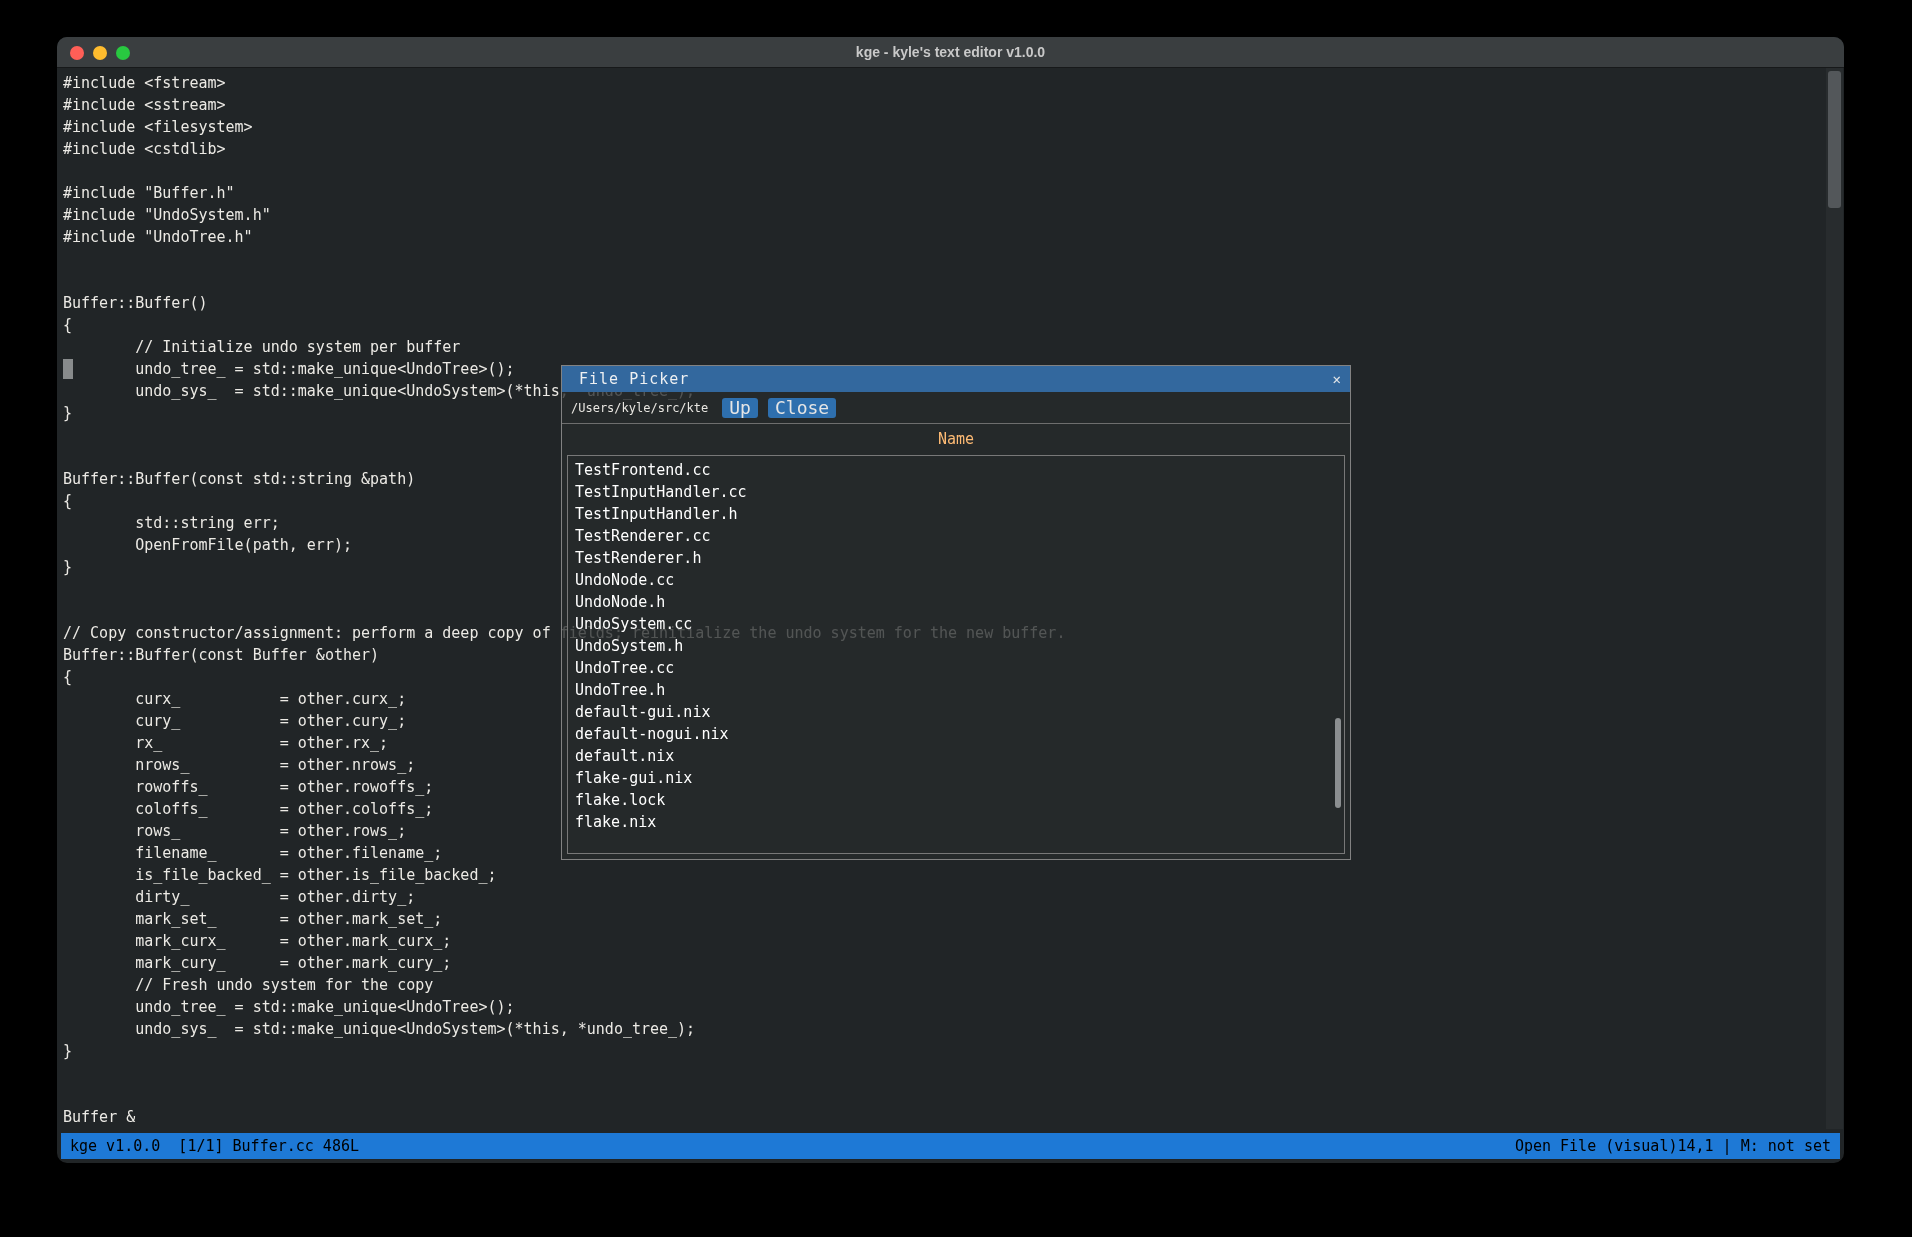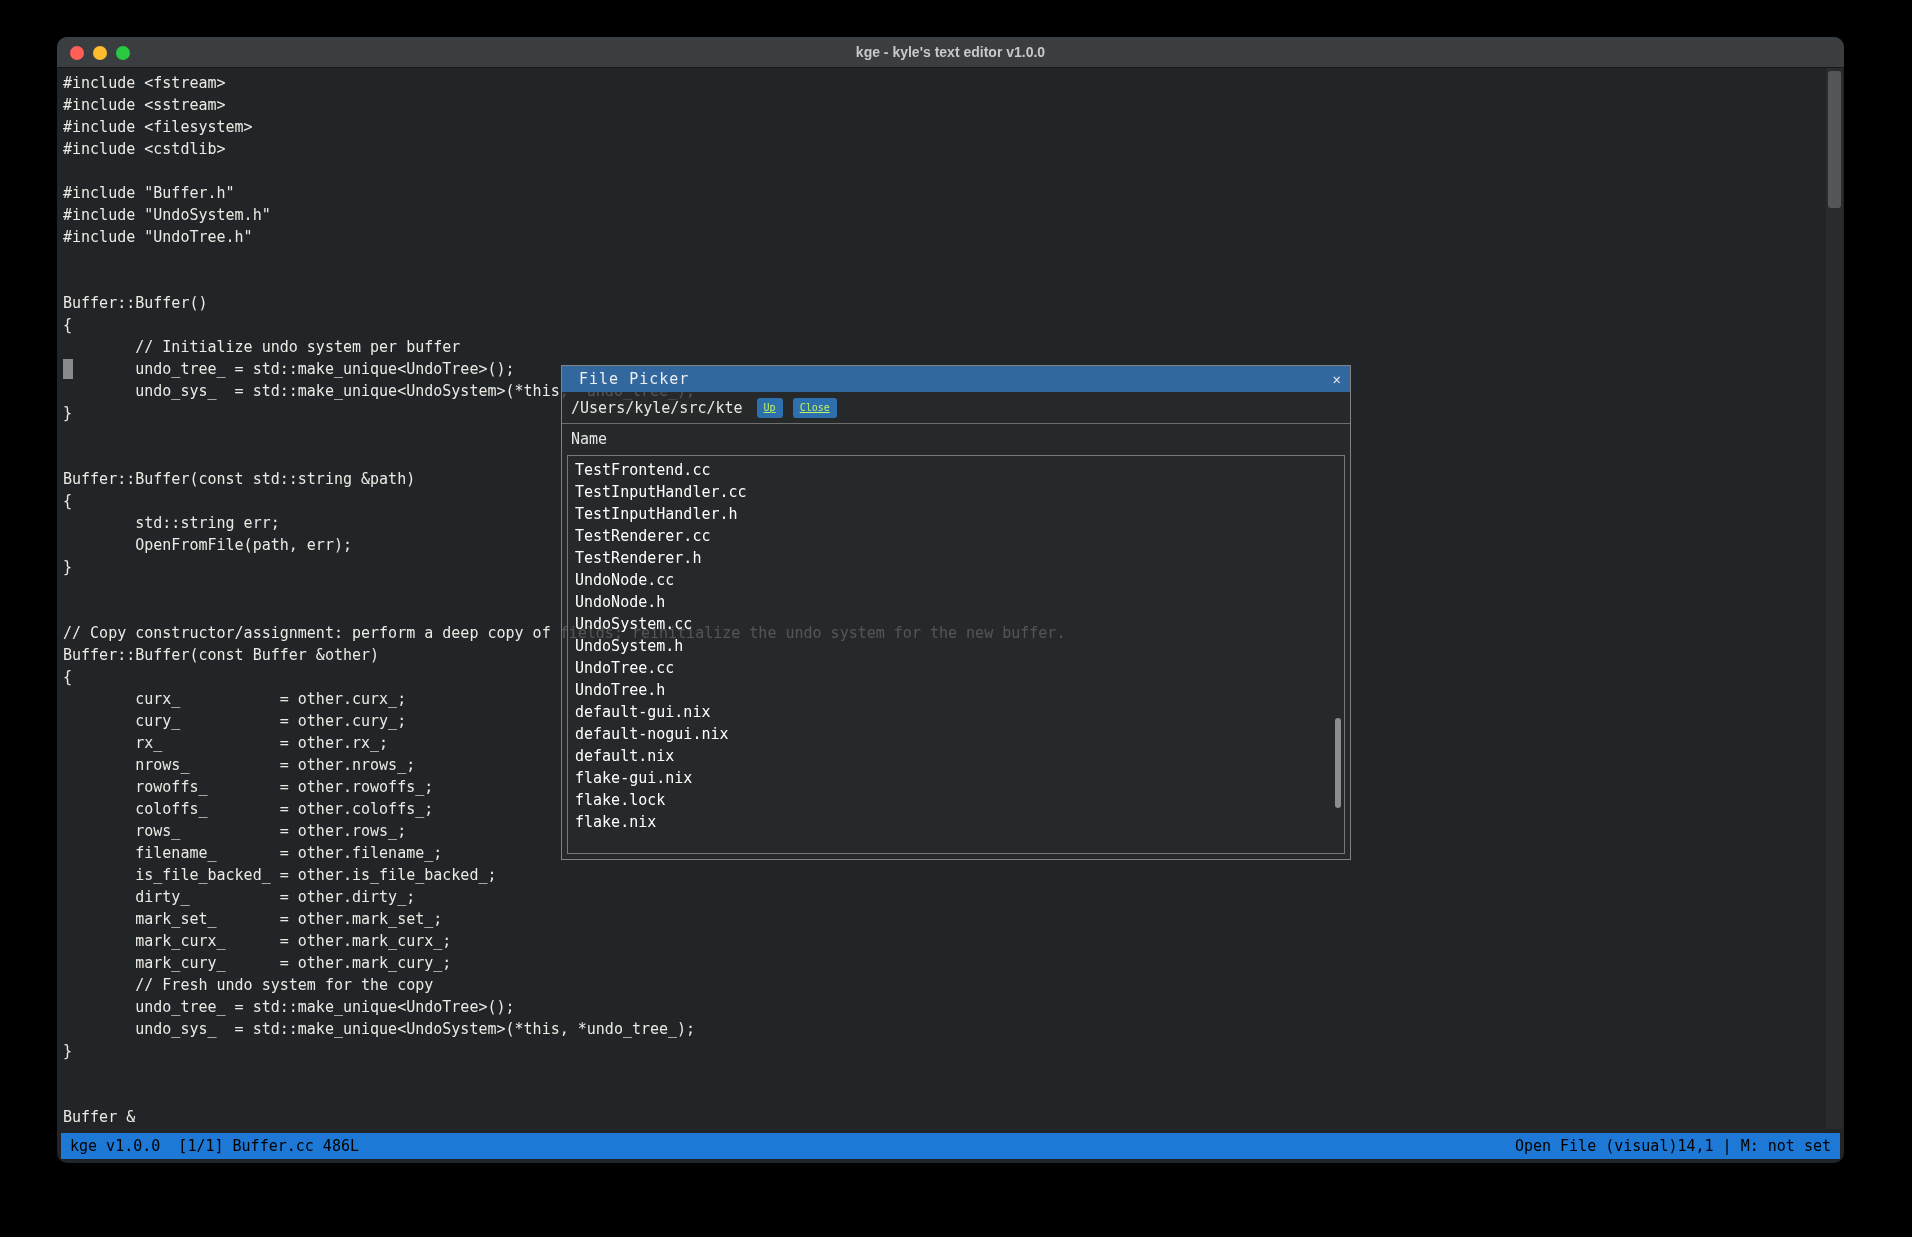--- a/index.html
+++ b/index.html
@@ -38,27 +38,27 @@
 
   
   .dialog { position:absolute; left:504px; top:328px; width:790px; height:495px;
             background:rgba(38,42,44,0.78); border:1px solid #828282; z-index:5; }
   .dlg-titlebar { position:relative; height:26px; background:#33689e; line-height:26px; }
   .dlg-title { padding-left:9px; color:#eef0f2; font-size:15px; letter-spacing:1px;margin-left:8px; }
   .dlg-close { position:absolute; right:9px; top:0; color:#e4e6e8; font-size:14px;
                cursor:default; }
   .dlg-pathrow { height:32px; display:flex; align-items:center; padding:0 9px;
                  border-bottom:1px solid #6e6e6e; }
-  .dlg-path { color:#e9e7e2; font-size:15px; white-space:pre; }
-  .btn { display:inline-block; background:#2e6fae; color:#bef264; font-size:10px;
+  .dlg-path { color:#e9e7e2; font-size:12px; white-space:pre; }
+  .btn { display:inline-block; background:#2e6fae; color:#e5e5e5; font-size:18px;
          line-height:20px; padding:0 7px; border-radius:3px; margin-left:14px;
-         white-space:pre;text-decoration:underline; }
+         white-space:pre; }
   .btn + .btn { margin-left:10px; }
-  .dlg-namerow { height:31px; line-height:31px; padding:0 9px; color:#e5e5e5;
-                 font-size:15px; }
+  .dlg-namerow { height:31px; line-height:31px; padding:0 9px; color:#fdba74;
+                 font-size:15px;text-align:center; }
   .dlg-list { position:absolute; left:5px; right:5px; top:89px; bottom:5px;
               border:1px solid #787878; overflow:hidden; padding-top:3px; }
   .file-row { height:22px; line-height:22px; padding-left:7px; font-size:15px;
               color:#ffffff; white-space:pre; }
   .dlg-scroll-thumb { position:absolute; right:3px; top:262px; width:6px; height:90px;
                       background:#8b8e90; border-radius:3px; }
 
   
   .statusbar { position:absolute; left:4px; right:4px; bottom:4px; height:26px;
                background:#1e79d6; display:flex; align-items:center; padding:0 9px;

